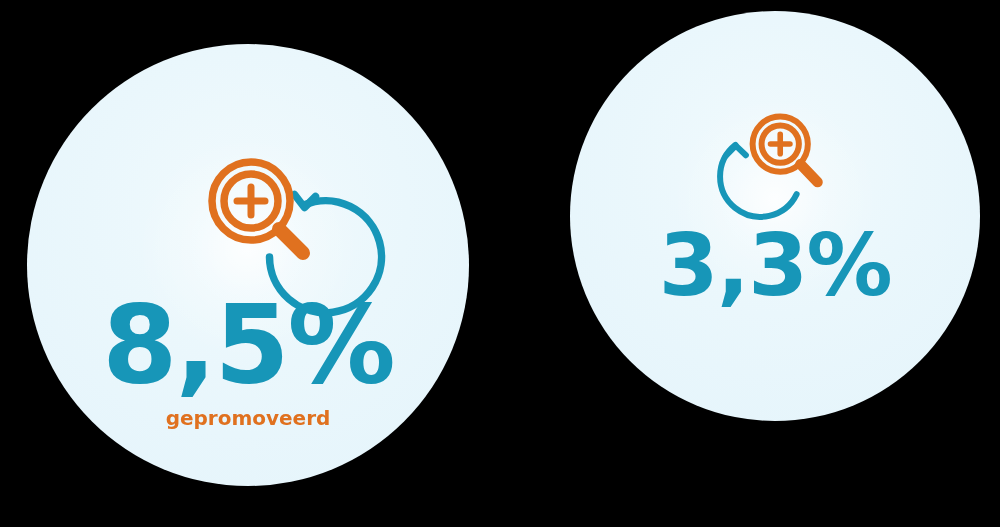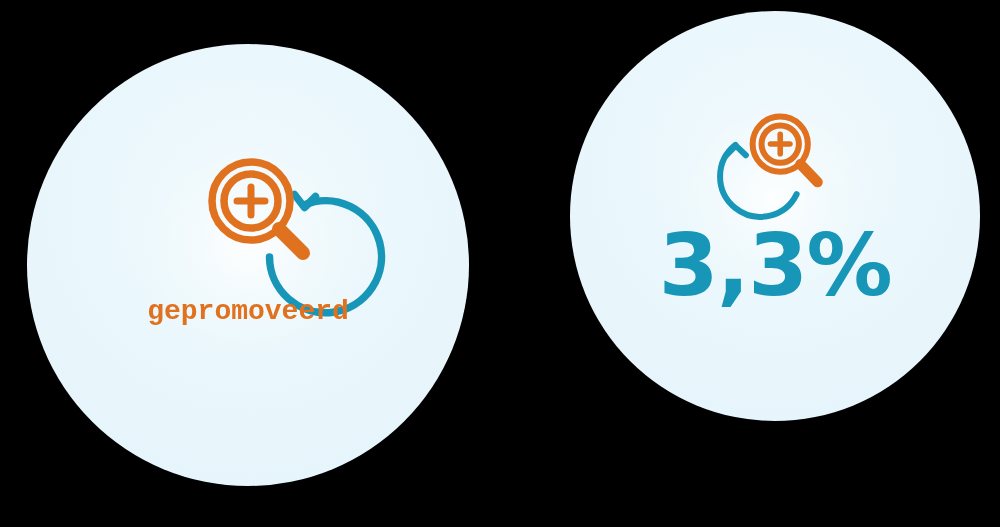--- a/index.html
+++ b/index.html
@@ -46,23 +46,22 @@
     width: 150px;
     height: 150px;
   }
   #circle-promoted .stat-value {
     margin-top: 10px;
     font-size: 108px;
     line-height: 0.98;
     letter-spacing: -2px;
   }
   #circle-promoted .stat-label {
-    margin-top: 14px;
-    font-size: 28px;
-    font-family: Liberation Mono, monospace;
+    margin-top: 8px;
+    font-size: 20px;
   }
 
   
   #circle-intrajectory {
     left: 570px;
     top: 11px;
     width: 410px;
     height: 410px;
   }
   #circle-intrajectory .icon-wrap {
@@ -115,20 +114,21 @@
         <circle cx="78" cy="69" r="39" fill="none" stroke="#E0711F" stroke-width="7.5"></circle>
 
         <circle cx="78" cy="69" r="27" fill="none" stroke="#E0711F" stroke-width="7.5"></circle>
 
         <path d="M 78 55 L 78 83 M 64 69 L 92 69" fill="none" stroke="#E0711F" stroke-width="7" stroke-linecap="round"></path>
 
         <path d="M 106 97 L 130 121" fill="none" stroke="#E0711F" stroke-width="14" stroke-linecap="round"></path>
       </svg>
     </div>
 
+    <div class="stat-value">8,5%</div>
 
     <div class="stat-label">gepromoveerd</div>
   </div>
 
   <div class="stat-circle" id="circle-intrajectory">
 
     <div class="icon-wrap">
       <svg viewBox="0 0 150 150" xmlns="http://www.w3.org/2000/svg">
 
         <path d="M 104 122

